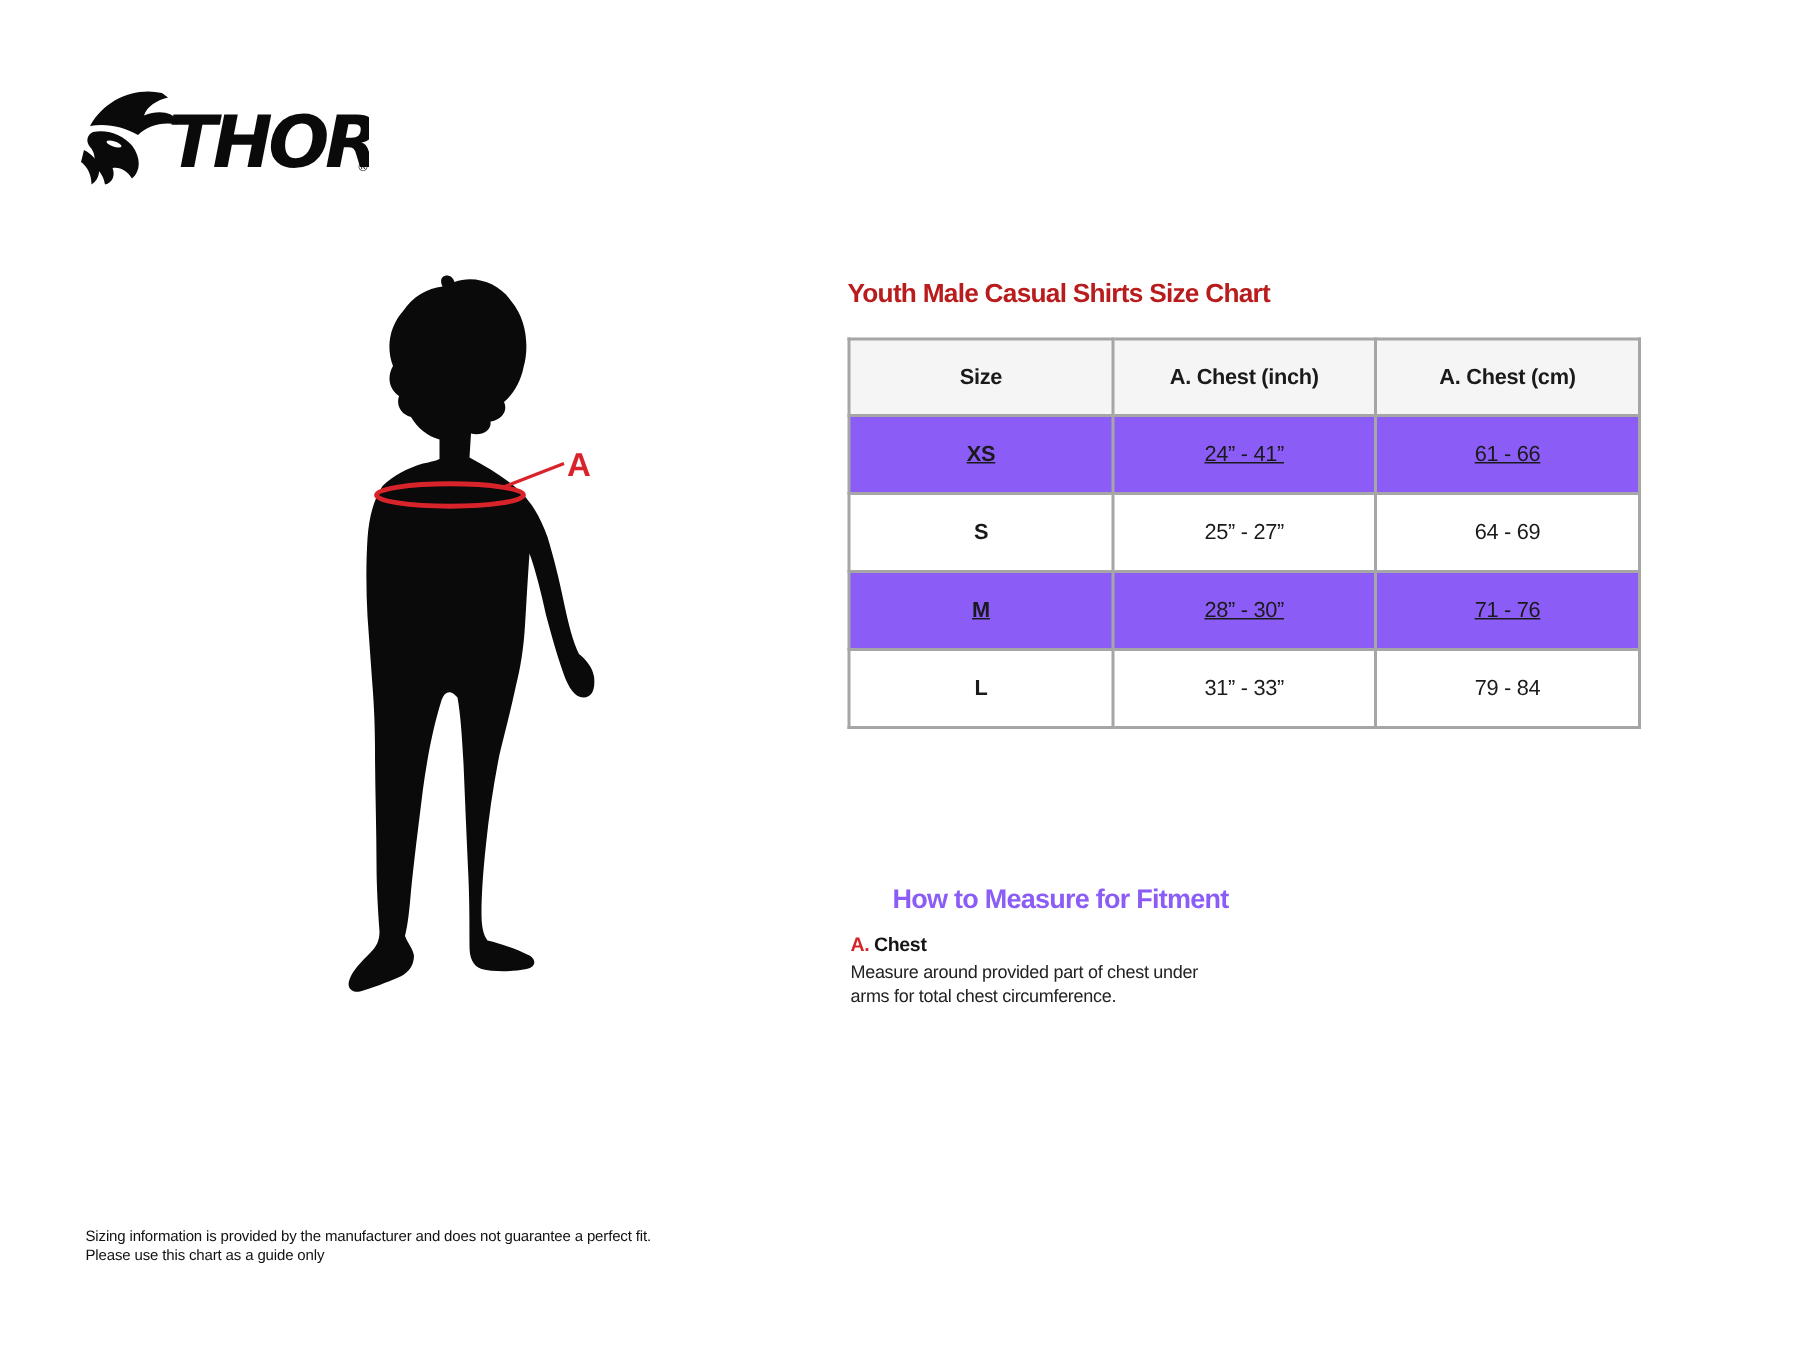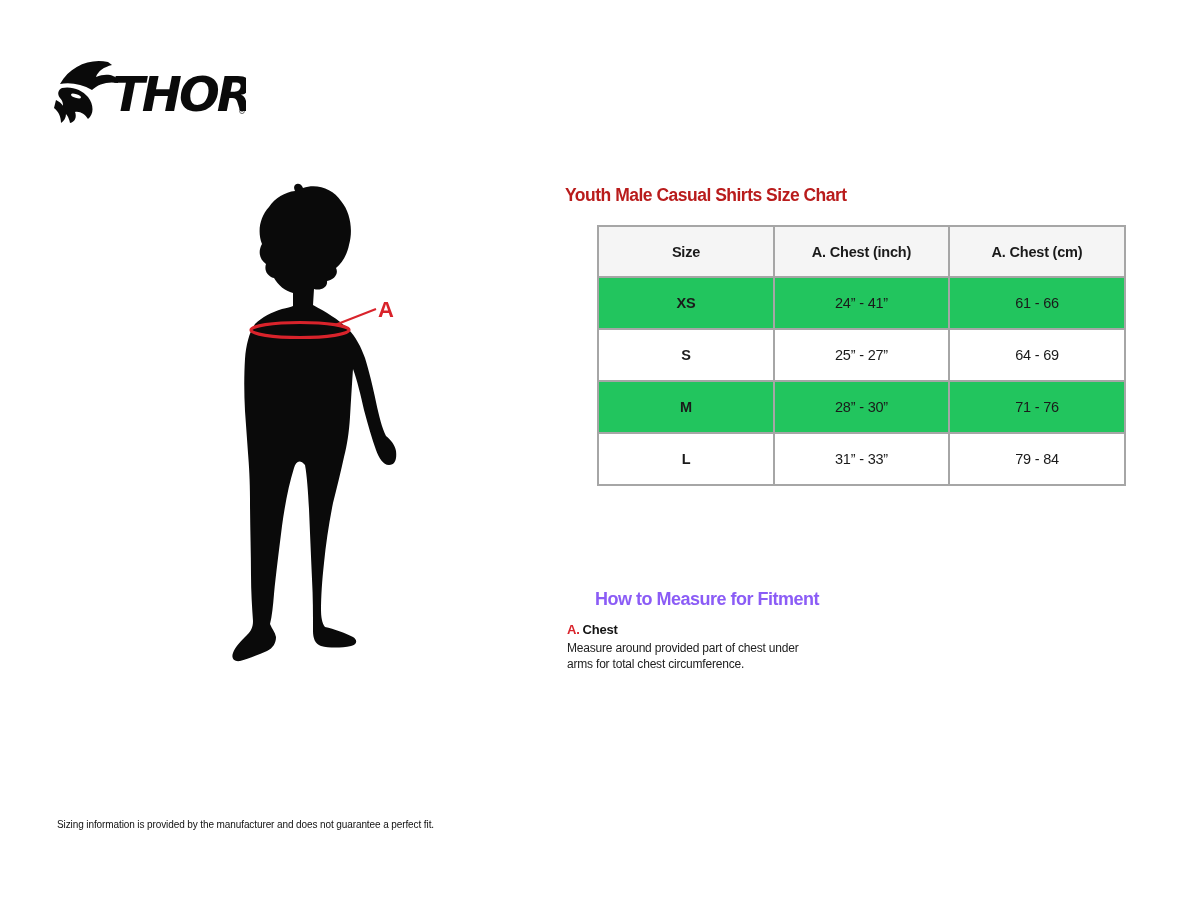--- a/index.html
+++ b/index.html
@@ -17,29 +17,29 @@
 
   
   .page-title{
     left:565px;top:185px;font-size:17.5px;font-weight:bold;
     letter-spacing:-0.5px;color:#b91c1c;white-space:nowrap;
   }
 
   
   .size-table-wrap{left:565px;top:225px;}
   table.size-table{
-    border-collapse:collapse;table-layout:fixed;width:527px;margin-left:32px;
+    border-collapse:collapse;table-layout:fixed;width:527px;
   }
   table.size-table th, table.size-table td{
     border:2px solid #a6a6a6;text-align:center;vertical-align:middle;
     font-size:14.5px;letter-spacing:-0.2px;color:#1a1a1a;padding:0;
   }
   table.size-table th{height:49px;background:#f5f5f5;font-weight:bold;}
   table.size-table td{height:50px;background:#ffffff;}
-  table.size-table tr.alt td{background:#22c55e;}
+  table.size-table tr.alt td{background:#8b5cf6;text-decoration:underline;}
   table.size-table td.size-col{font-weight:bold;}
 
   
   .measure-heading{
     left:595px;top:589px;font-size:18px;font-weight:bold;
     letter-spacing:-0.5px;color:#8b5cf6;white-space:nowrap;
   }
   .measure-item-title{
     left:567px;top:622px;font-size:13px;font-weight:bold;
     letter-spacing:-0.2px;white-space:nowrap;
@@ -186,13 +186,14 @@
 <div class="abs measure-item-title">
   <span class="measure-key">A.</span><span class="measure-label">Chest</span>
 </div>
 <div class="abs measure-desc">
   <div>Measure around provided part of chest under</div>
   <div>arms for total chest circumference.</div>
 </div>
 
 <div class="abs footer-note">
   <div>Sizing information is provided by the manufacturer and does not guarantee a perfect fit.</div>
+  <div>Please use this chart as a guide only</div>
 </div>
 
 </body></html>

